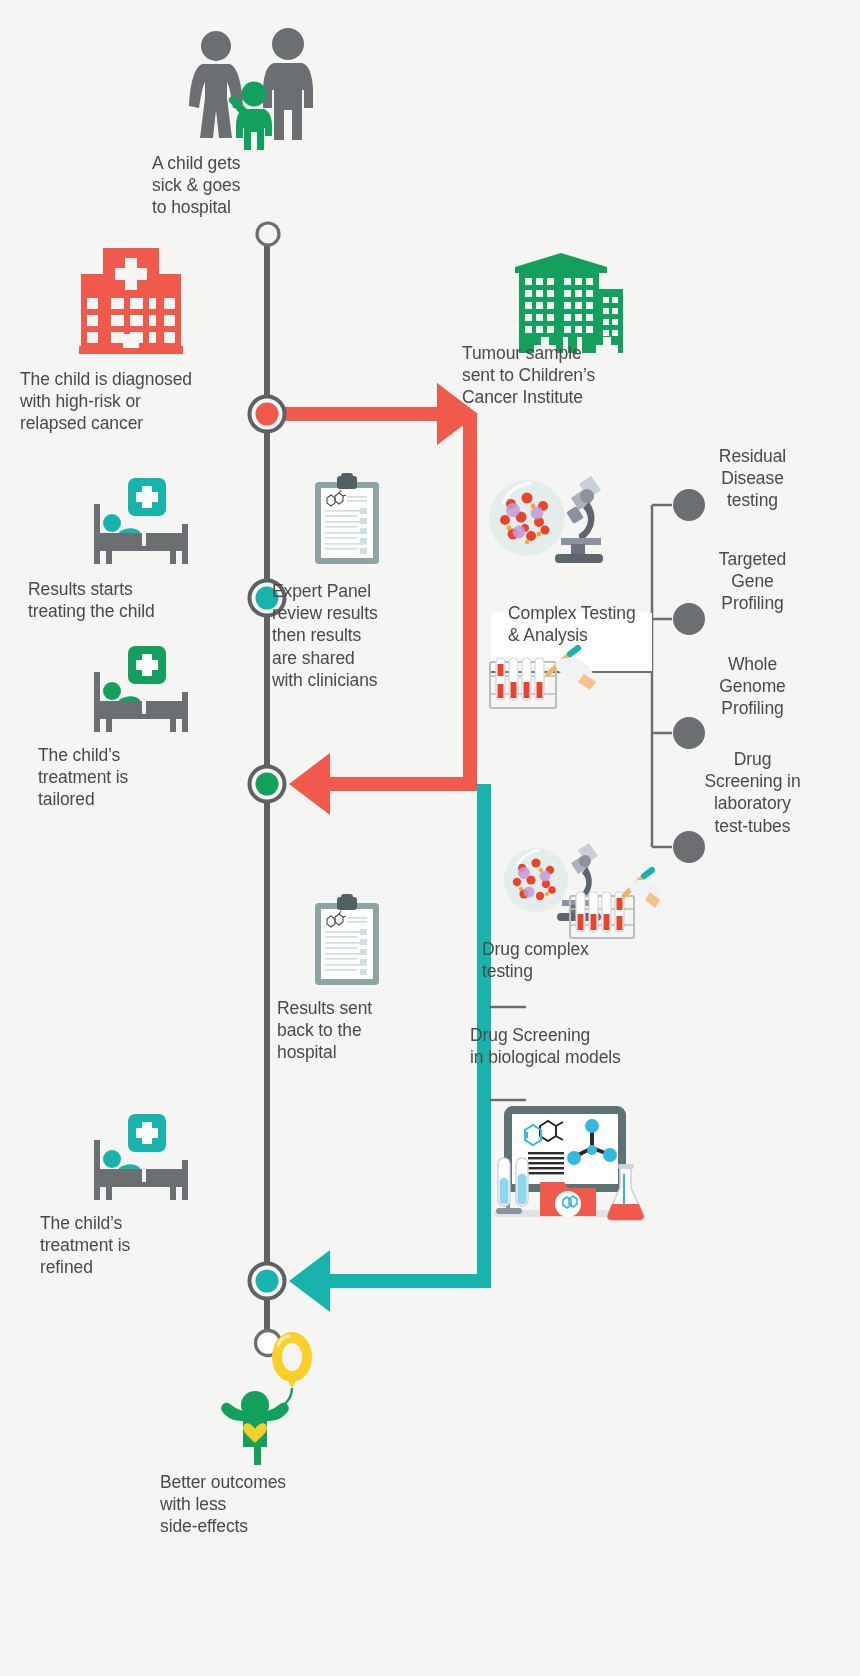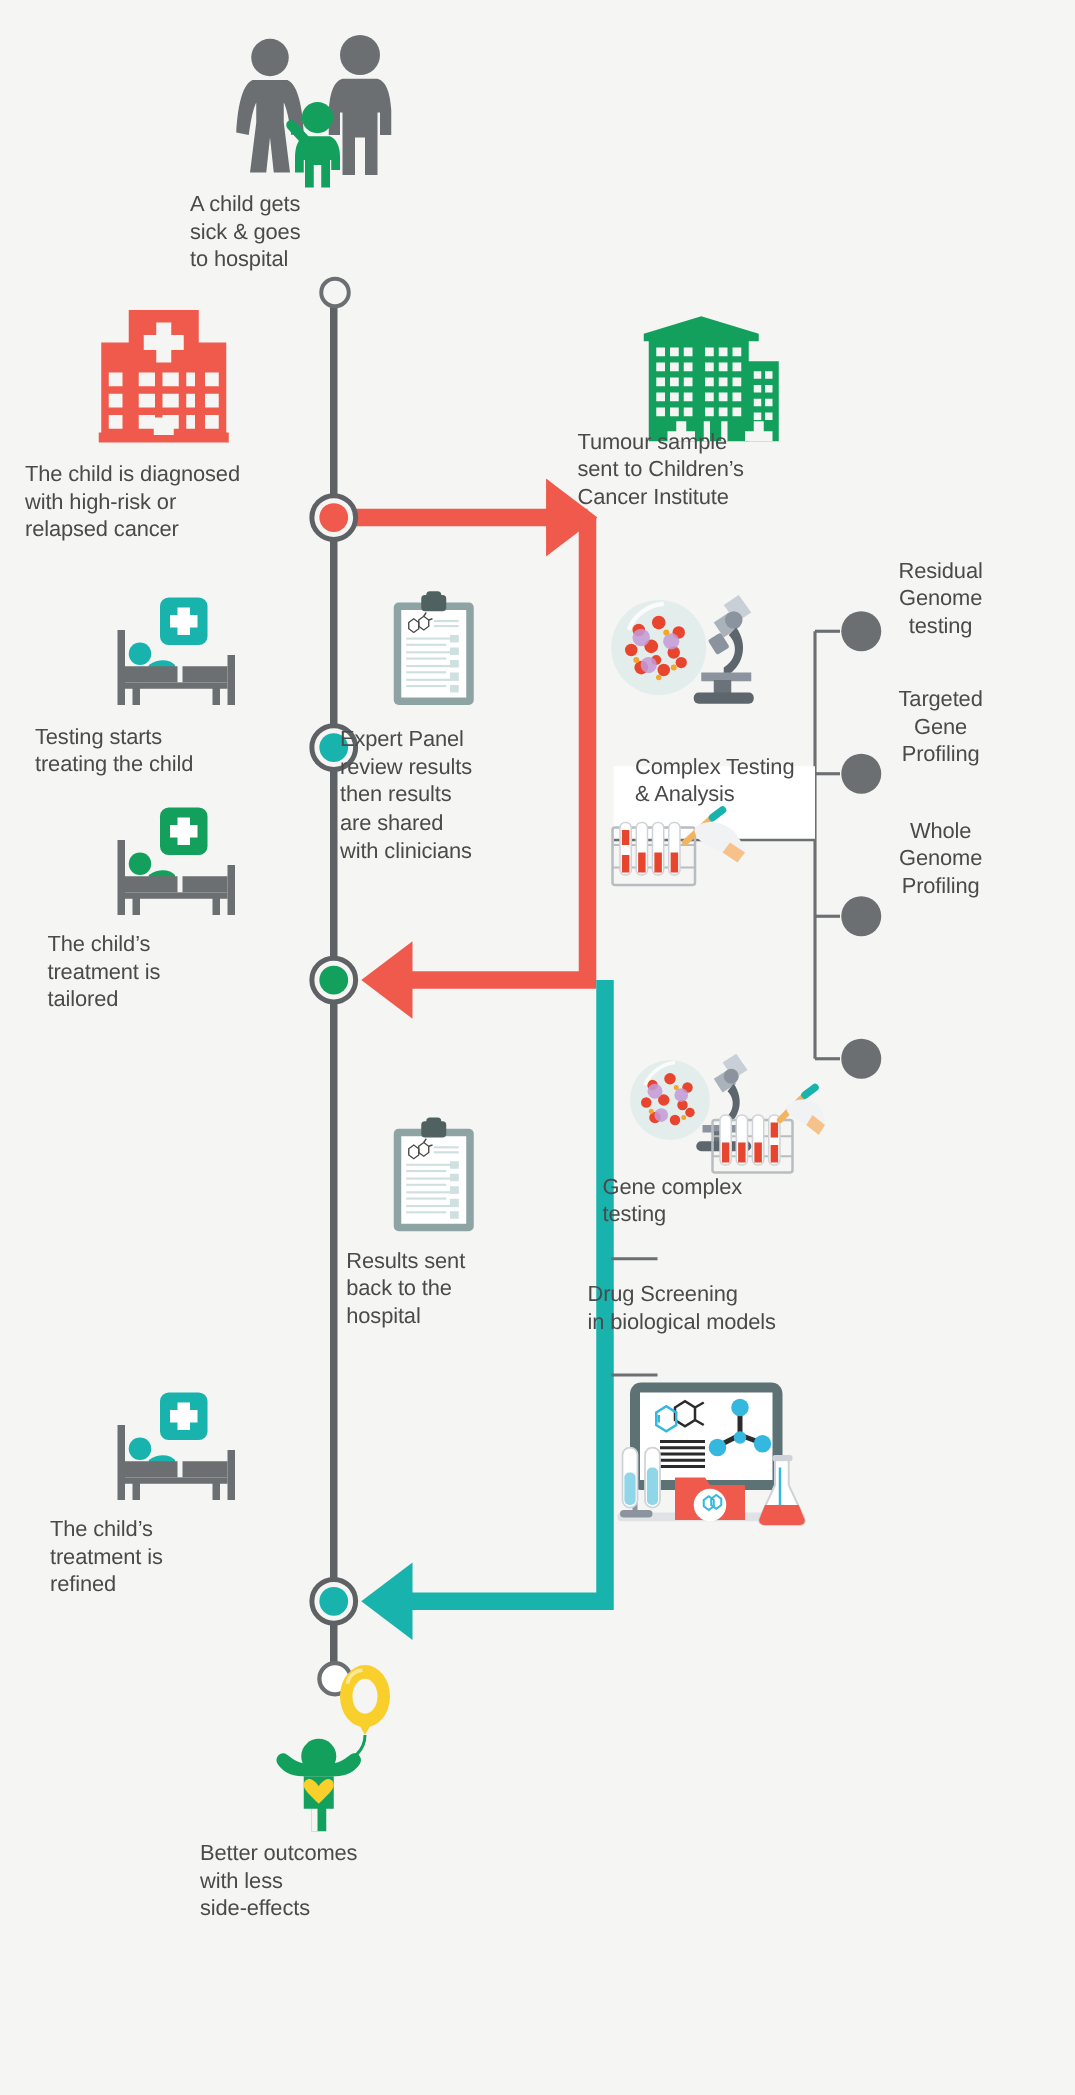--- a/index.html
+++ b/index.html
@@ -190,21 +190,21 @@
     <rect x="6" y="26" width="6" height="60" fill="#6b6f72"></rect>
     <rect x="94" y="46" width="6" height="40" fill="#6b6f72"></rect>
     <circle cx="24" cy="45" r="9" fill="#18b3ac"></circle>
     <path d="M31,54 C40,48 48,50 52,54 L52,62 L31,62 Z" fill="#18b3ac"></path>
     <rect x="12" y="55" width="82" height="13" fill="#6b6f72"></rect>
     <rect x="54" y="50" width="4" height="18" fill="#f5f5f4"></rect>
     <rect x="12" y="68" width="82" height="5" fill="#6b6f72"></rect>
     <rect x="18" y="72" width="6" height="14" fill="#6b6f72"></rect>
     <rect x="82" y="72" width="6" height="14" fill="#6b6f72"></rect>
   </svg>
-  <div class="cap" style="left:28px;top:578px;width:210px;">Testing starts
+  <div class="cap" style="left:28px;top:578px;width:210px;">Results starts
 treating the child</div>
 
   <svg class="abs" style="left:88px;top:646px;width:110px;height:88px;" viewBox="0 0 110 88">
     <rect x="40" y="0" width="38" height="38" rx="7" fill="#12a05c"></rect>
     <rect x="54" y="8" width="10" height="22" fill="#ffffff"></rect>
     <rect x="48" y="14" width="22" height="10" fill="#ffffff"></rect>
     <rect x="6" y="26" width="6" height="60" fill="#6b6f72"></rect>
     <rect x="94" y="46" width="6" height="40" fill="#6b6f72"></rect>
     <circle cx="24" cy="45" r="9" fill="#12a05c"></circle>
     <path d="M31,54 C40,48 48,50 52,54 L52,62 L31,62 Z" fill="#12a05c"></path>
@@ -319,40 +319,44 @@
     <path d="M86,6 L94,0" stroke="#18b3ac" stroke-width="6" stroke-linecap="round"></path>
 
     <path d="M72,14 C82,6 96,10 104,18 L112,30 C114,34 110,40 104,38 L86,30 C76,26 70,20 72,14 Z" fill="#f0f2f3"></path>
     <path d="M100,26 L112,34 L106,42 L94,34 Z" fill="#f6c28c"></path>
   </svg>
 
   <svg class="abs" style="left:672px;top:488px;width:34px;height:34px;">
       <circle cx="17" cy="17" r="16" fill="#6b6f72"></circle>
     </svg>
   <div class="cap" style="left:660px;top:445px;width:185px;text-align:center;">Residual
-Genome
+Disease
 testing</div>
 
   <svg class="abs" style="left:672px;top:602px;width:34px;height:34px;">
       <circle cx="17" cy="17" r="16" fill="#6b6f72"></circle>
     </svg>
   <div class="cap" style="left:660px;top:548px;width:185px;text-align:center;">Targeted
 Gene
 Profiling</div>
 
   <svg class="abs" style="left:672px;top:716px;width:34px;height:34px;">
       <circle cx="17" cy="17" r="16" fill="#6b6f72"></circle>
     </svg>
   <div class="cap" style="left:660px;top:653px;width:185px;text-align:center;">Whole
 Genome
 Profiling</div>
 
   <svg class="abs" style="left:672px;top:830px;width:34px;height:34px;">
       <circle cx="17" cy="17" r="16" fill="#6b6f72"></circle>
     </svg>
+  <div class="cap" style="left:660px;top:748px;width:185px;text-align:center;">Drug
+Screening in
+laboratory
+test-tubes</div>
 
   <svg class="abs" style="left:500px;top:840px;width:160px;height:110px;" viewBox="0 0 160 110">
     <circle cx="36" cy="40" r="32" fill="#e3eeec"></circle>
     <g fill="#e8452f">
       <circle cx="22" cy="28" r="4.2"></circle>
         <circle cx="36" cy="23" r="4.6"></circle>
         <circle cx="50" cy="30" r="4.2"></circle>
       <circle cx="17" cy="42" r="4.2"></circle>
         <circle cx="31" cy="40" r="4.6"></circle>
         <circle cx="46" cy="44" r="4.2"></circle>
@@ -395,21 +399,21 @@
       <rect x="90.5" y="74" width="6" height="16"></rect>
       <rect x="103.5" y="74" width="6" height="16"></rect>
       <rect x="116.5" y="58" width="6" height="12"></rect>
       <rect x="116.5" y="76" width="6" height="14"></rect>
     </g>
     <path d="M124,56 L146,34" stroke="#f4b45e" stroke-width="5" stroke-linecap="round"></path>
     <path d="M144,36 L152,30" stroke="#18b3ac" stroke-width="6" stroke-linecap="round"></path>
     <path d="M130,44 C140,36 152,40 158,48 L160,58 C160,62 156,66 151,64 L138,56 C130,52 128,48 130,44 Z" fill="#f0f2f3"></path>
     <path d="M150,52 L160,60 L155,68 L145,60 Z" fill="#f6c28c"></path>
   </svg>
-  <div class="cap" style="left:482px;top:938px;width:175px;">Gene complex
+  <div class="cap" style="left:482px;top:938px;width:175px;">Drug complex
 testing</div>
 
   <div class="cap" style="left:470px;top:1024px;width:200px;">Drug Screening
 in biological models</div>
 
   <svg class="abs" style="left:313px;top:897px;width:68px;height:90px;" viewBox="0 0 68 90">
     <rect x="2" y="6" width="64" height="82" rx="4" fill="#8ea3a3"></rect>
     <rect x="8" y="12" width="52" height="70" fill="#ffffff"></rect>
     <rect x="24" y="0" width="20" height="13" rx="3" fill="#4f6161"></rect>
     <rect x="28" y="-3" width="12" height="7" rx="3" fill="#4f6161"></rect>

